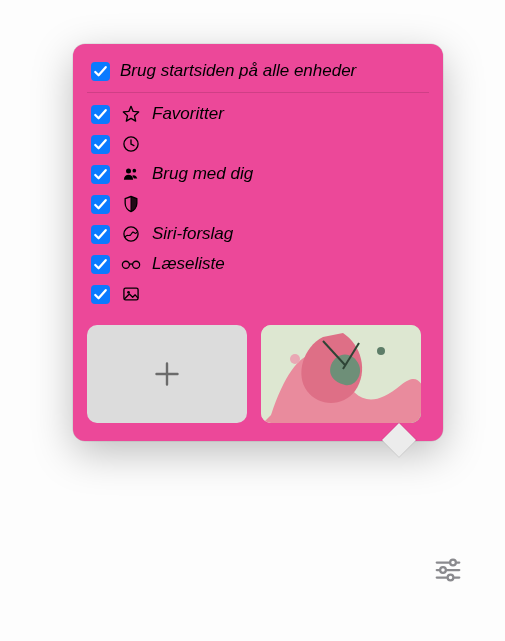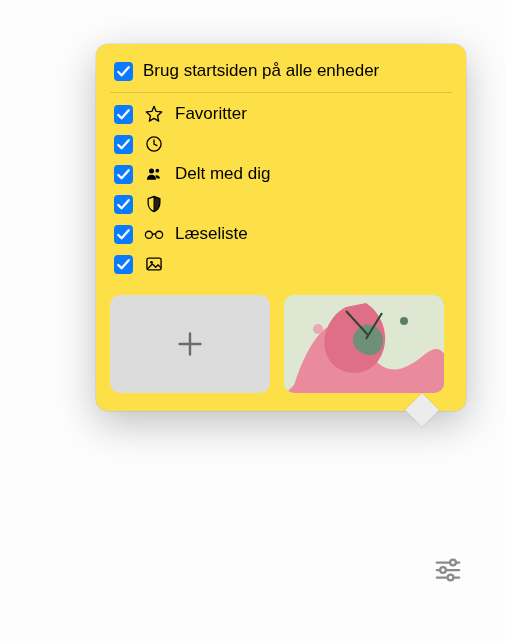--- a/index.html
+++ b/index.html
@@ -9,26 +9,27 @@
       font-family: -apple-system, "Helvetica Neue", Arial, sans-serif;
       font-size: 17px;
       color: #000;
       background: #fdfdfd;
       overflow: hidden;
       position: relative;
     }
     .popover {
       position: absolute;
       top: 44px;
-      left: 96px;
+      left: 73px;
       width: 370px;
-      background: #fde047;
+      background: #ec4899;
       border-radius: 12px;
       box-shadow: 0 12px 40px rgba(0,0,0,0.25), 0 0 0 0.5px rgba(0,0,0,0.12);
       padding: 14px 14px 18px 14px;
+      font-style: italic;
     }
     .row {
       display: flex;
       align-items: center;
       gap: 10px;
       padding: 4px 4px 4px 4px;
       line-height: 1.3;
     }
     .header-row {
       padding: 2px 4px 10px 4px;
@@ -163,38 +164,52 @@
         </svg>
     </span>
     <span class="row-icon">
       <svg width="20" height="20" viewBox="0 0 24 24">
         <circle cx="9" cy="8.5" r="3" fill="#000"></circle>
         <path d="M3.5 19 C3.5 15 6 13 9 13 C12 13 14.5 15 14.5 19 Z" fill="#000"></path>
         <circle cx="16" cy="8" r="2.2" fill="#000"></circle>
         <path d="M13.5 14 C15 13 18.2 13 19.5 17.5 L15.5 17.5" fill="#000"></path>
       </svg>
     </span>
-    <span class="row-label">Delt med dig</span>
+    <span class="row-label">Brug med dig</span>
   </div>
 
   <div class="row">
     <span class="checkbox">
       <svg viewBox="0 0 20 20">
           <path d="M4.5 10.5 L8 14 L15.5 5.5" stroke="#fff" stroke-width="2.4" fill="none" stroke-linecap="round" stroke-linejoin="round"></path>
         </svg>
     </span>
     <span class="row-icon">
       <svg width="20" height="20" viewBox="0 0 24 24">
           <path d="M12 3 L19 5.5 V11 C19 16 15.5 19.8 12 21 C8.5 19.8 5 16 5 11 V5.5 Z" fill="none" stroke="#000" stroke-width="1.6" stroke-linejoin="round"></path>
           <path d="M12 3 V21" stroke="#000" stroke-width="1.2"></path>
           <path d="M12 3 L19 5.5 V11 C19 16 15.5 19.8 12 21 Z" fill="#000" opacity="0.85"></path>
         </svg>
     </span>
   </div>
 
+  <div class="row">
+    <span class="checkbox">
+      <svg viewBox="0 0 20 20">
+          <path d="M4.5 10.5 L8 14 L15.5 5.5" stroke="#fff" stroke-width="2.4" fill="none" stroke-linecap="round" stroke-linejoin="round"></path>
+        </svg>
+    </span>
+    <span class="row-icon">
+      <svg width="20" height="20" viewBox="0 0 24 24">
+          <circle cx="12" cy="12" r="8.5" fill="none" stroke="#000" stroke-width="1.6"></circle>
+          <path d="M5 15.5 C8 11 10 17 13 11 C15 7 17 14 19 10" stroke="#000" stroke-width="1.4" fill="none" stroke-linecap="round"></path>
+        </svg>
+    </span>
+    <span class="row-label">Siri-forslag</span>
+  </div>
 
   <div class="row">
     <span class="checkbox">
       <svg viewBox="0 0 20 20">
           <path d="M4.5 10.5 L8 14 L15.5 5.5" stroke="#fff" stroke-width="2.4" fill="none" stroke-linecap="round" stroke-linejoin="round"></path>
         </svg>
     </span>
     <span class="row-icon">
       <svg width="22" height="20" viewBox="0 0 28 18">
           <circle cx="7.5" cy="10" r="4.5" fill="none" stroke="#000" stroke-width="1.6"></circle>

